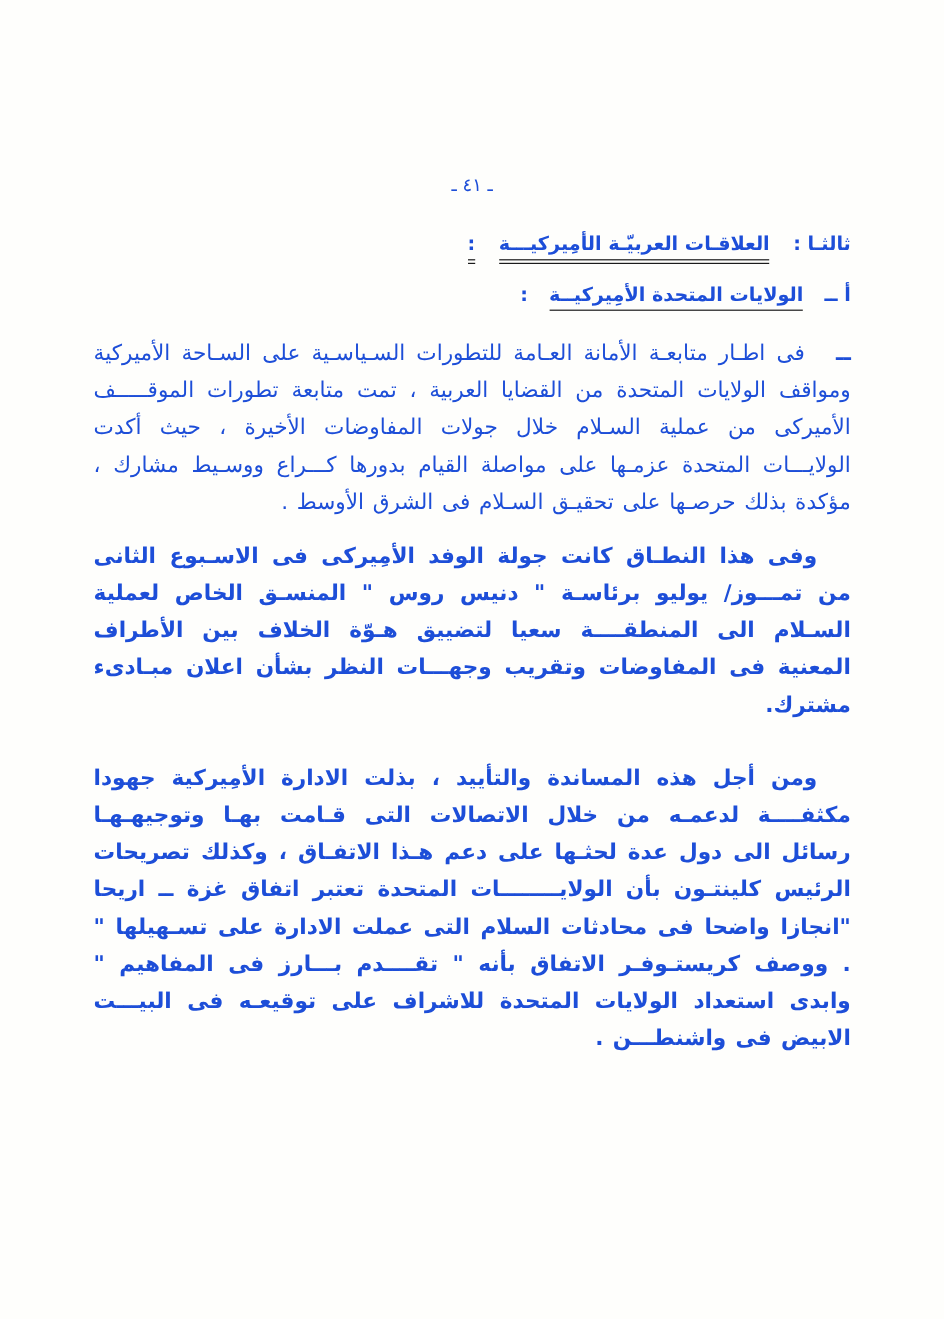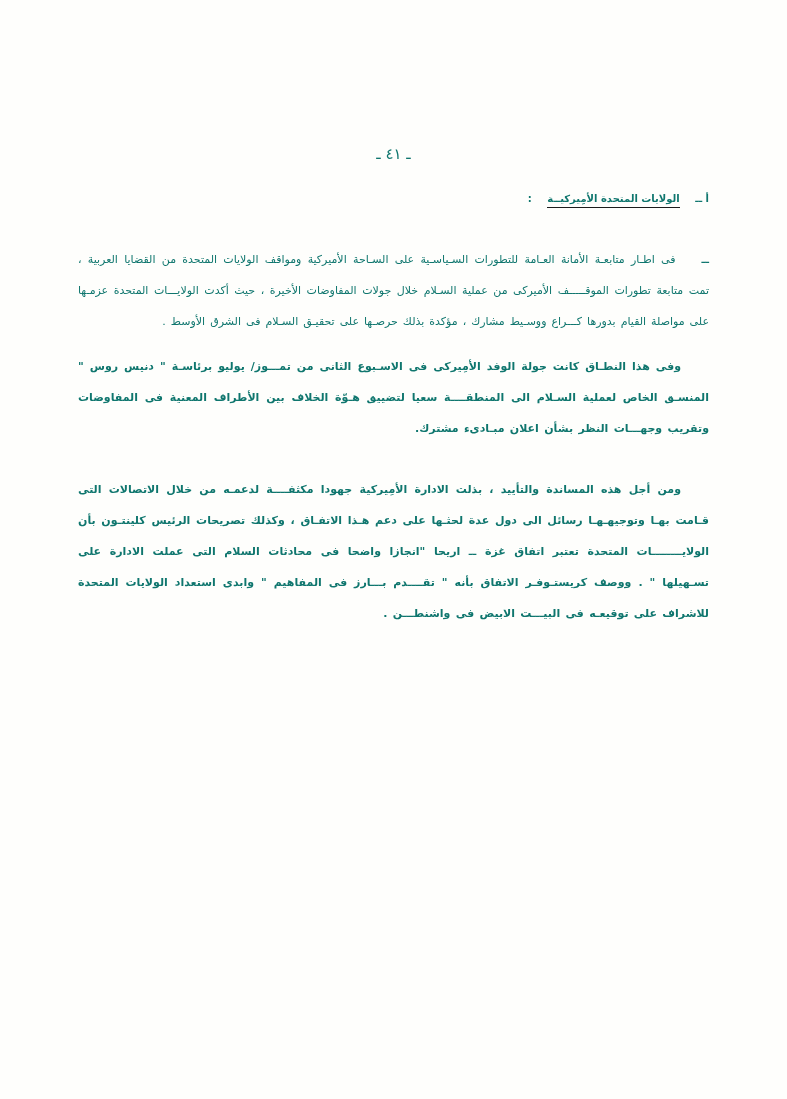--- a/index.html
+++ b/index.html
@@ -2,21 +2,21 @@
 <html lang="ar" dir="rtl"><head>
 <meta charset="utf-8">
 <style>
   * { box-sizing: border-box; }
   html, body { margin: 0; padding: 0; background: #ffffff; }
   .page {
     width: 787px;
     height: 1099px;
     margin: 0 auto;
     background: #fefefc;
-    color: #0f766e;
+    color: #1d4ed8;
     font-family: "DejaVu Sans", sans-serif;
     direction: rtl;
     overflow: hidden;
     padding: 145px 78px 0 78px;
     position: relative;
   }
   .page-number {
     text-align: center;
     font-size: 15px;
     letter-spacing: 2px;
@@ -32,32 +32,32 @@
   .heading-title {
     border-bottom: 4px double #1b1b1b;
     padding-bottom: 4px;
   }
   .heading-colon {
     border-bottom: 4px double #1b1b1b;
     padding-bottom: 4px;
     margin-right: 14px;
   }
   .subheading-row {
-    font-size: 10px;
+    font-size: 16px;
     font-weight: bold;
-    margin-bottom: 40px;
+    margin-bottom: 24px;
   }
   .subheading-label { margin-left: 12px; }
   .subheading-title {
     border-bottom: 1.5px solid #1b1b1b;
     padding-bottom: 3px;
   }
   .subheading-colon { margin-right: 12px; }
   .body-text {
-    font-size: 11px;
+    font-size: 18px;
     line-height: 31px;
     text-align: justify;
     word-spacing: 1.5px;
   }
   .para { margin: 0 0 14px 0; }
   .para.gap-large { margin-bottom: 30px; }
   .para.gap-medium { margin-bottom: 16px; }
   .para.indent { text-indent: 28px; font-weight: bold; }
   .p-marker {
     display: inline-block;
@@ -65,20 +65,25 @@
     font-weight: bold;
   }
 </style>
 </head>
 <body>
 
 <div class="page">
 
   <div class="page-number">ـ  ٤١  ـ</div>
 
+  <div class="heading-row">
+    <span class="heading-label">ثالثـا  :</span>
+    <span class="heading-title">العلاقـات العربيّـة الأمِيركيـــة</span>
+    <span class="heading-colon">:</span>
+  </div>
 
   <div class="subheading-row">
     <span class="subheading-label">أ  ــ</span>
     <span class="subheading-title">الولايات المتحدة الأمِيركيــة</span>
     <span class="subheading-colon">:</span>
   </div>
 
   <div class="body-text">
 
     <p class="para"><span class="p-marker">ــ</span><span>فى اطـار متابعـة الأمانة العـامة للتطورات السـياسـية على السـاحة الأميركية ومواقف الولايات المتحدة من القضايا العربية ، تمت متابعة تطورات الموقـــــف الأميركى من عملية السـلام خلال جولات المفاوضات الأخيرة ، حيث أكدت الولايـــات المتحدة عزمـها على مواصلة القيام بدورها كـــراع ووسـيط مشارك ، مؤكدة بذلك حرصـها على تحقيـق السـلام فى الشرق الأوسط .</span></p>

